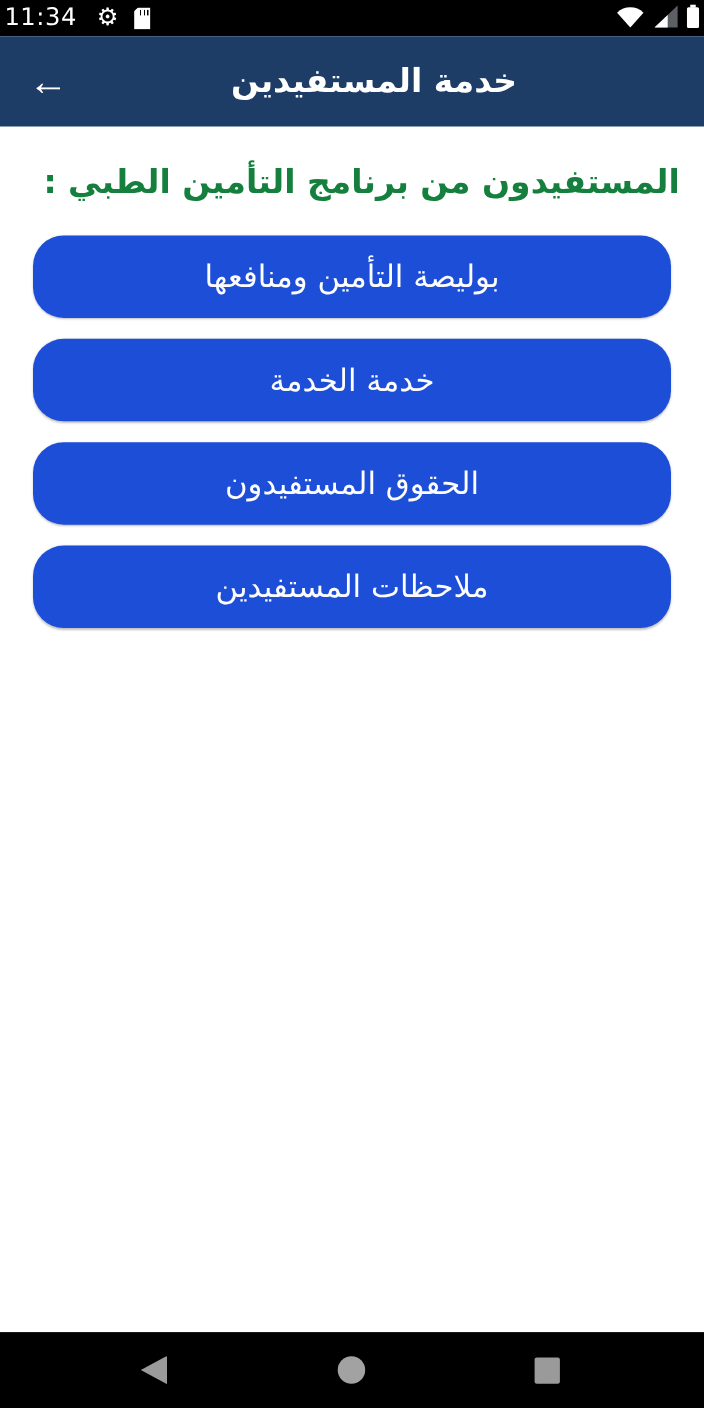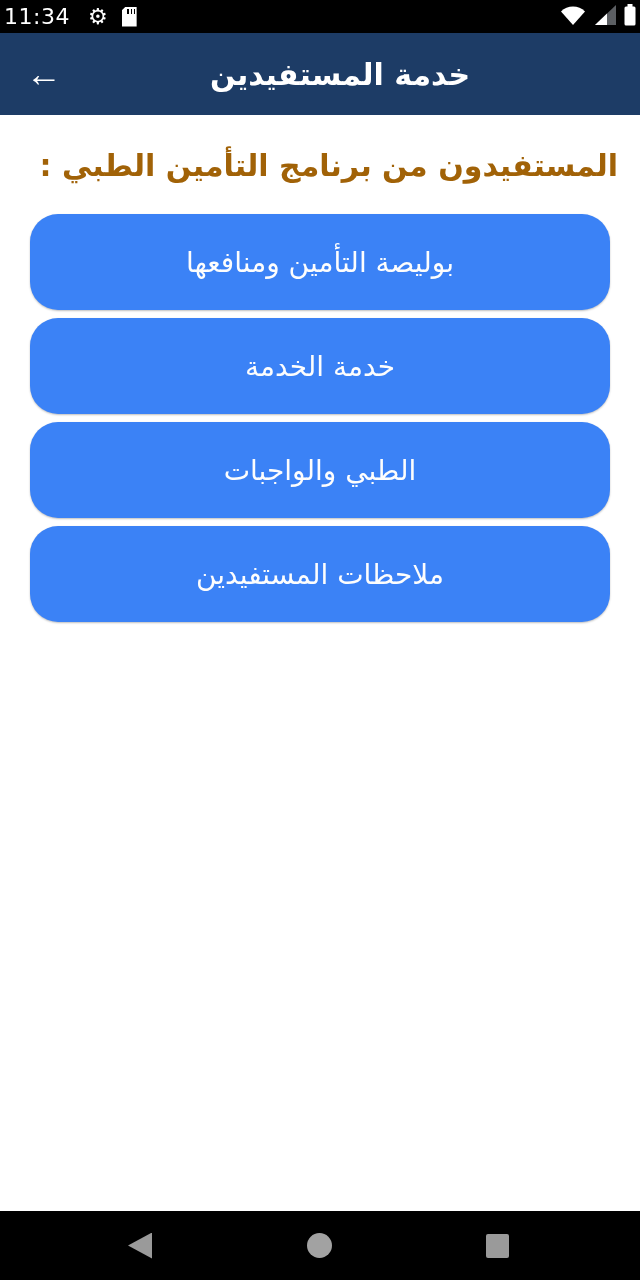--- a/index.html
+++ b/index.html
@@ -51,30 +51,30 @@
     width:100%; text-align:center;
     font-size:30px; font-weight:bold;margin-left:40px;
   }
 
   
   .content { direction:rtl; }
   .section-heading {
     margin-top:28px;
     padding:0 22px;
     text-align:right;
-    color:#a16207;
+    color:#15803d;
     font-size:30px; font-weight:bold;
     line-height:1.5;
   }
   .menu { padding:26px 30px 0 30px; }
   .menu-button {
     display:flex; align-items:center; justify-content:center;
-    width:100%; height:96px;
-    margin-bottom:8px;
-    background:#3b82f6;
+    width:100%; height:75px;
+    margin-bottom:19px;
+    background:#1d4ed8;
     border:none; border-radius:28px;
     color:#fdfdfd; font-size:28px;
     font-family:"DejaVu Sans", sans-serif;
     cursor:pointer;
     box-shadow:0 1px 2px rgba(0,0,0,0.25);
   }
 
   
   .nav-bar {
     position:absolute; left:0; bottom:0;
@@ -129,21 +129,21 @@
     </button>
     <div class="app-title">خدمة المستفيدين</div>
   </div>
 
   <div class="content">
     <div class="section-heading">المستفيدون من برنامج التأمين الطبي :</div>
 
     <div class="menu">
       <button class="menu-button">بوليصة التأمين ومنافعها</button>
       <button class="menu-button">خدمة الخدمة</button>
-      <button class="menu-button">الطبي والواجبات</button>
+      <button class="menu-button">الحقوق المستفيدون</button>
       <button class="menu-button">ملاحظات المستفيدين</button>
     </div>
   </div>
 
   <div class="nav-bar">
     <button class="nav-btn">
       <span class="nav-triangle"></span>
     </button>
     <button class="nav-btn">
       <span class="nav-circle"></span>

